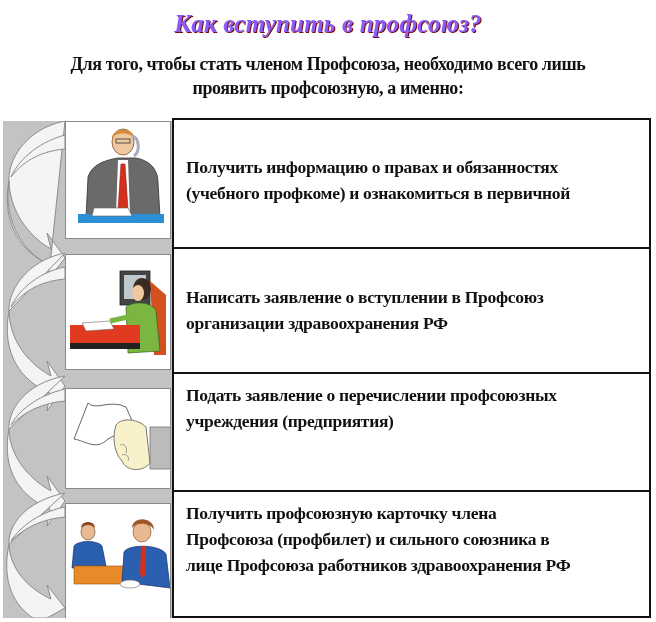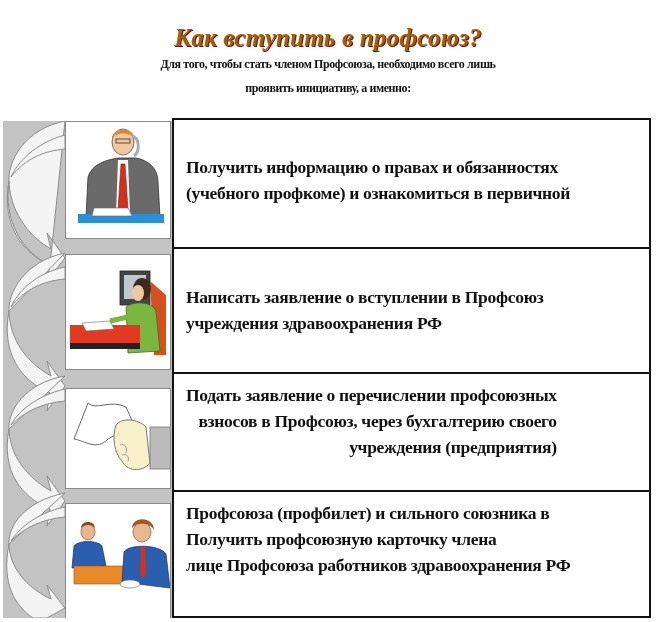--- a/index.html
+++ b/index.html
@@ -1,41 +1,41 @@
 <!DOCTYPE html>
 <html><head>
 <meta charset="utf-8">
 <style>
   html, body { margin:0; padding:0; }
   body { width:656px; height:622px; background:#ffffff; position:relative; overflow:hidden;
          font-family:"Liberation Serif", "DejaVu Serif", serif; color:#111; }
-  .title { position:absolute; left:0; width:656px; top:24px; text-align:center;
-           font-size:25px; font-weight:bold; font-style:italic; color:#a16207;
+  .title { position:absolute; left:0; width:656px; top:10px; text-align:center;
+           font-size:25px; font-weight:bold; font-style:italic; color:#8b5cf6;
            text-shadow:1px 1px 0 #7a0a0c; letter-spacing:0.2px; }
   .intro { position:absolute; left:0; width:656px; top:52px; text-align:center;
-           font-size:12px; font-weight:bold; line-height:24px; letter-spacing:-0.4px; }
+           font-size:18px; font-weight:bold; line-height:24px; letter-spacing:-0.4px; }
   .gray-panel { position:absolute; left:3px; top:121px; width:170px; height:497px; background:#c3c3c3; }
   .img-box { position:absolute; left:65px; width:106px; background:#ffffff;
              border:1px solid #8a8a8a; box-sizing:border-box; overflow:hidden; }
   .arrows { position:absolute; left:3px; top:121px; width:70px; height:497px; }
   .steps { position:absolute; left:172px; top:118px; width:479px; height:500px;
            border:2px solid #111; box-sizing:border-box; background:#fff; }
   .step { position:absolute; left:0; right:0; box-sizing:border-box; padding:0 8px 0 12px;
           font-size:17.5px; font-weight:bold; line-height:26px; letter-spacing:-0.3px;
           display:flex; }
   .step.top-line { border-top:2px solid #111; }
 </style>
 </head>
 <body>
 
 <div class="title">Как вступить в профсоюз?</div>
 
 <div class="intro">
   <div>Для того, чтобы стать членом Профсоюза, необходимо всего лишь</div>
-  <div>проявить инициативу, а именно:</div>
+  <div>проявить профсоюзную, а именно:</div>
 </div>
 
 <div class="gray-panel"></div>
 
 <svg class="arrows" viewBox="0 0 70 497" width="70" height="497">
   <g fill="#f4f4f4" stroke="#8c8c8c" stroke-width="1">
 
     <path d="M62 0 C 22 8, 4 40, 6 62 C 8 95, 30 118, 48 128 L 44 112 L 62 137 L 44 160 L 47 144 C 20 132, -2 105, 6 60 C 0 100, 20 132, 47 144 Z"></path>
     <path d="M62 14 C 32 22, 14 42, 8 56 C 22 38, 40 30, 62 28 Z"></path>
 
@@ -109,30 +109,29 @@
 <div class="steps">
   <div class="step" style="top:11px;height:127px;padding-top:23px;">
     <div>
       <div>Получить информацию о правах и обязанностях</div>
       <div>(учебного профкоме) и ознакомиться в первичной</div>
     </div>
   </div>
   <div class="step top-line" style="top:127px;height:123px;align-items:center;">
     <div>
       <div>Написать заявление о вступлении в Профсоюз</div>
-      <div>учреждения здравоохранения РФ</div>
+      <div>организации здравоохранения РФ</div>
     </div>
   </div>
-  <div class="step top-line" style="top:252px;height:118px;padding-top:8px;text-align:right;">
+  <div class="step top-line" style="top:252px;height:118px;padding-top:8px;">
     <div>
       <div>Подать заявление о перечислении профсоюзных</div>
-      <div>взносов в Профсоюз, через бухгалтерию своего</div>
       <div>учреждения (предприятия)</div>
     </div>
   </div>
   <div class="step top-line" style="top:370px;height:126px;padding-top:8px;">
     <div>
+      <div>Получить профсоюзную карточку члена</div>
       <div>Профсоюза (профбилет) и сильного союзника в</div>
-      <div>Получить профсоюзную карточку члена</div>
       <div>лице Профсоюза работников здравоохранения РФ</div>
     </div>
   </div>
 </div>
 
 </body></html>

